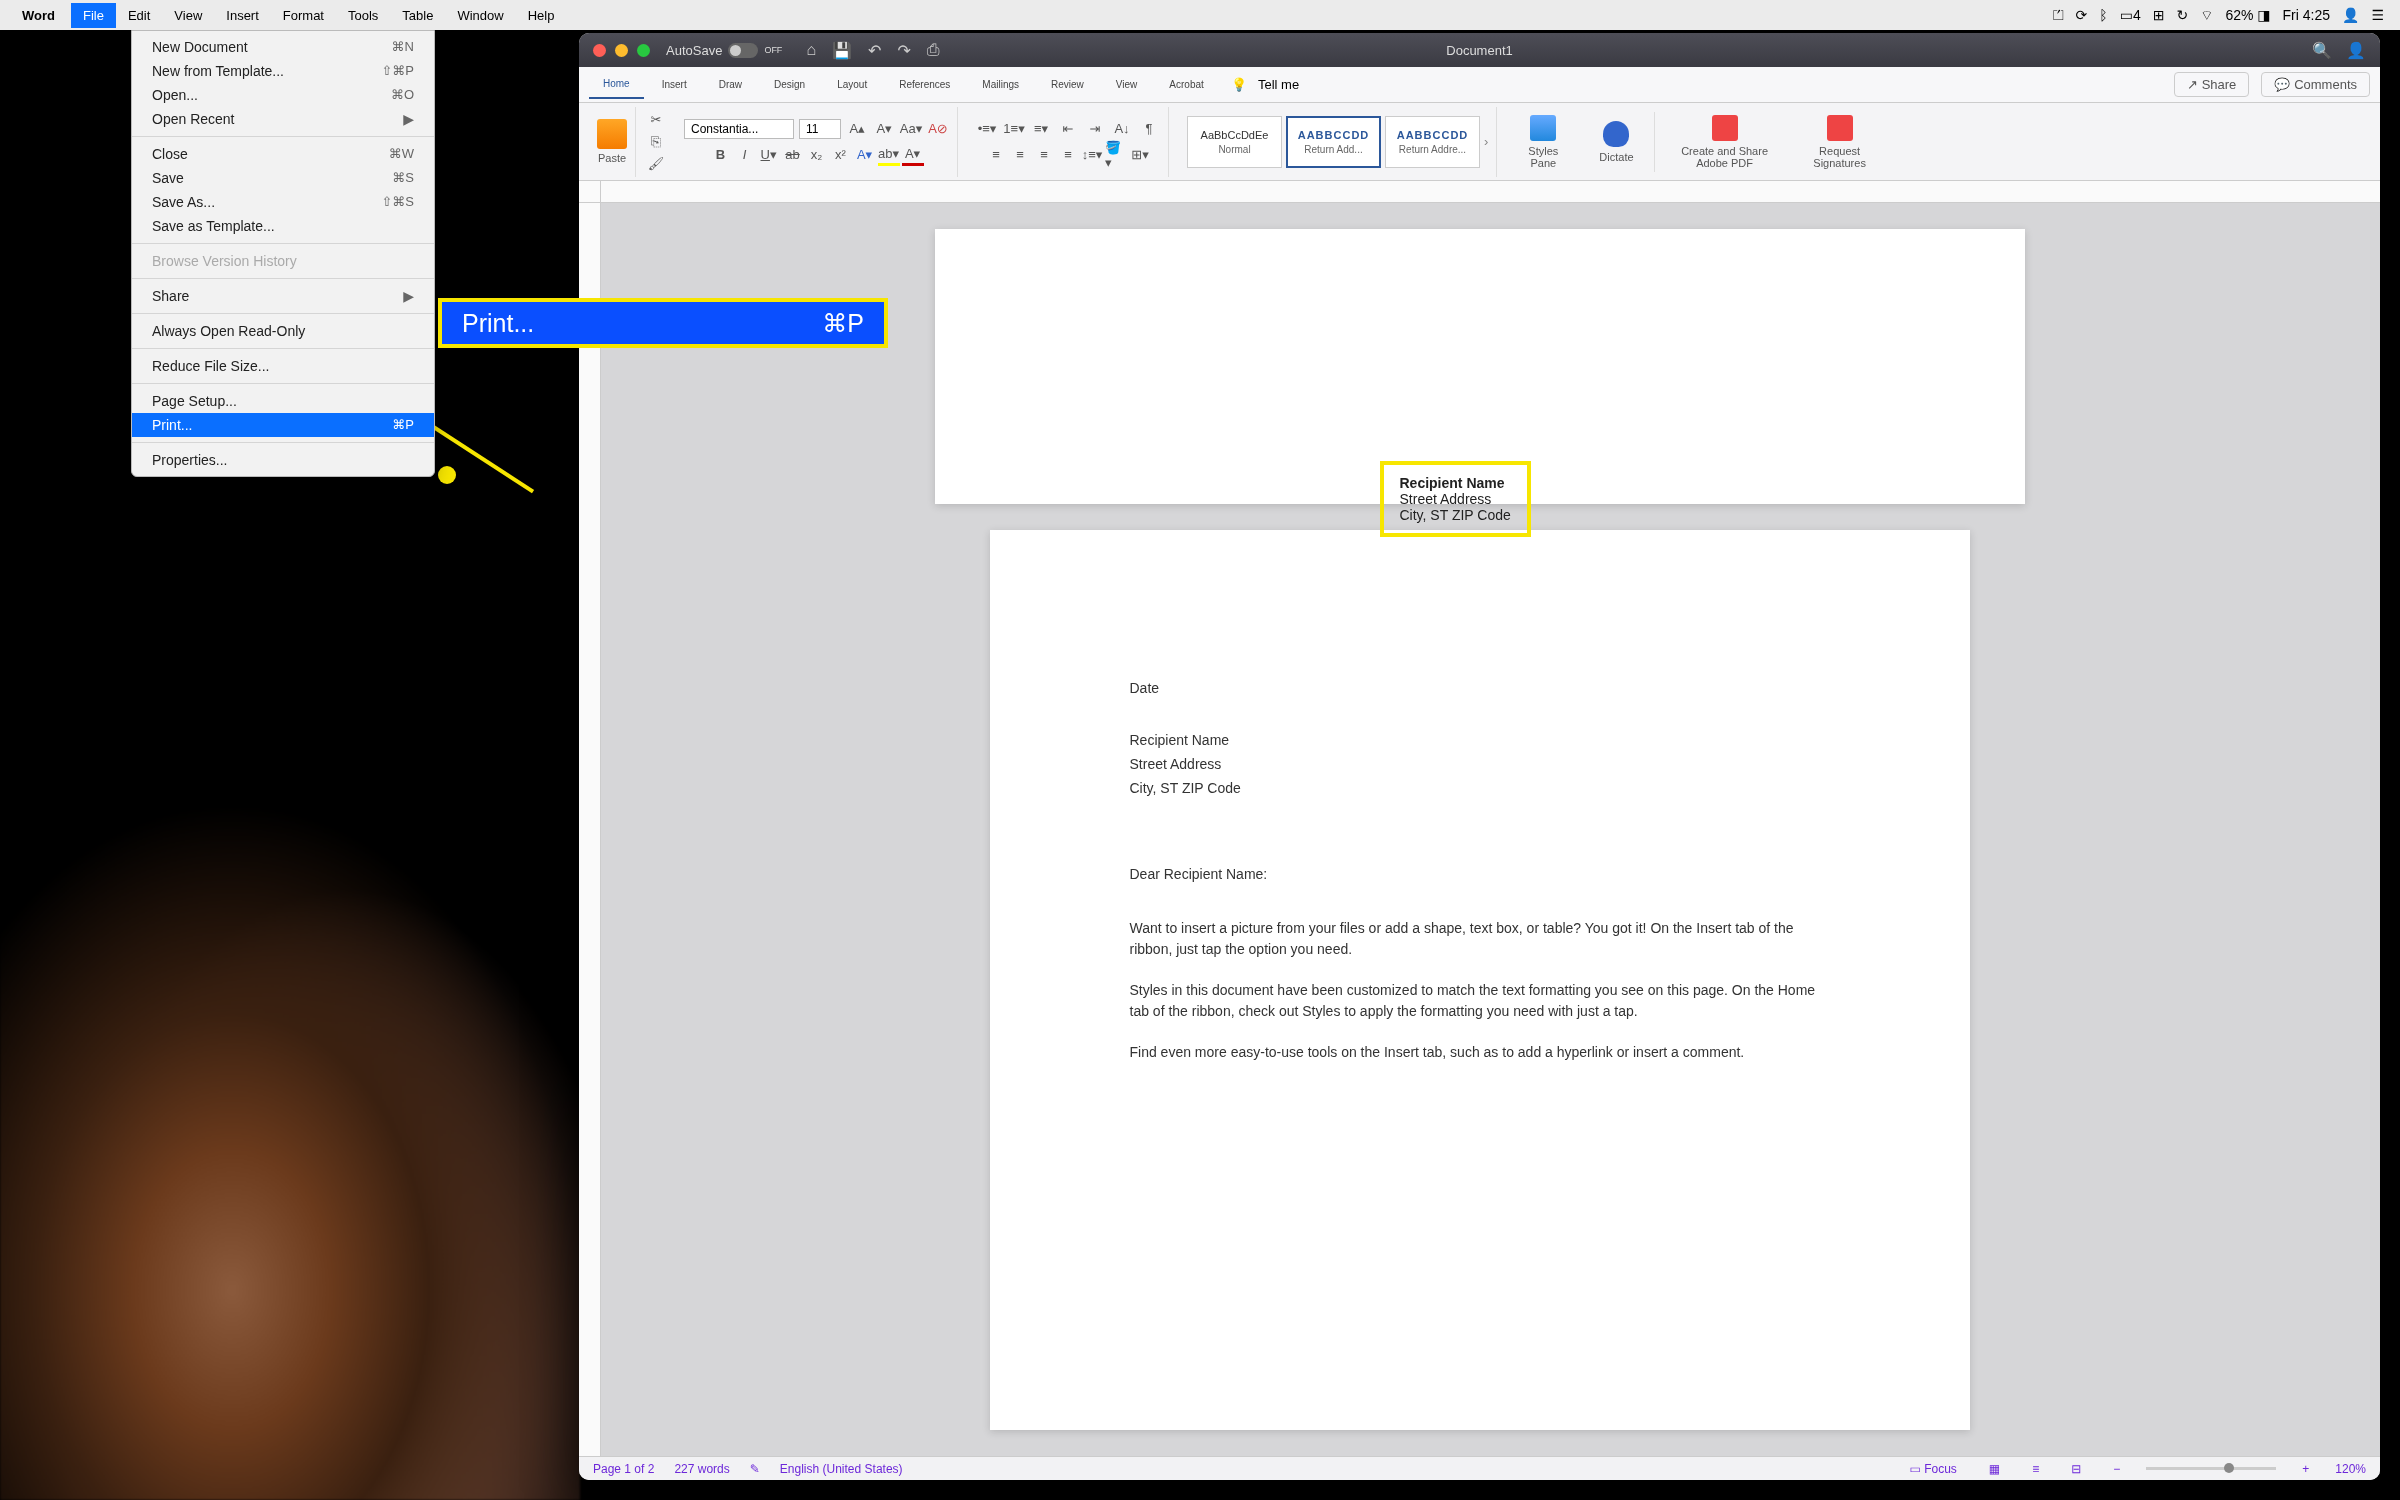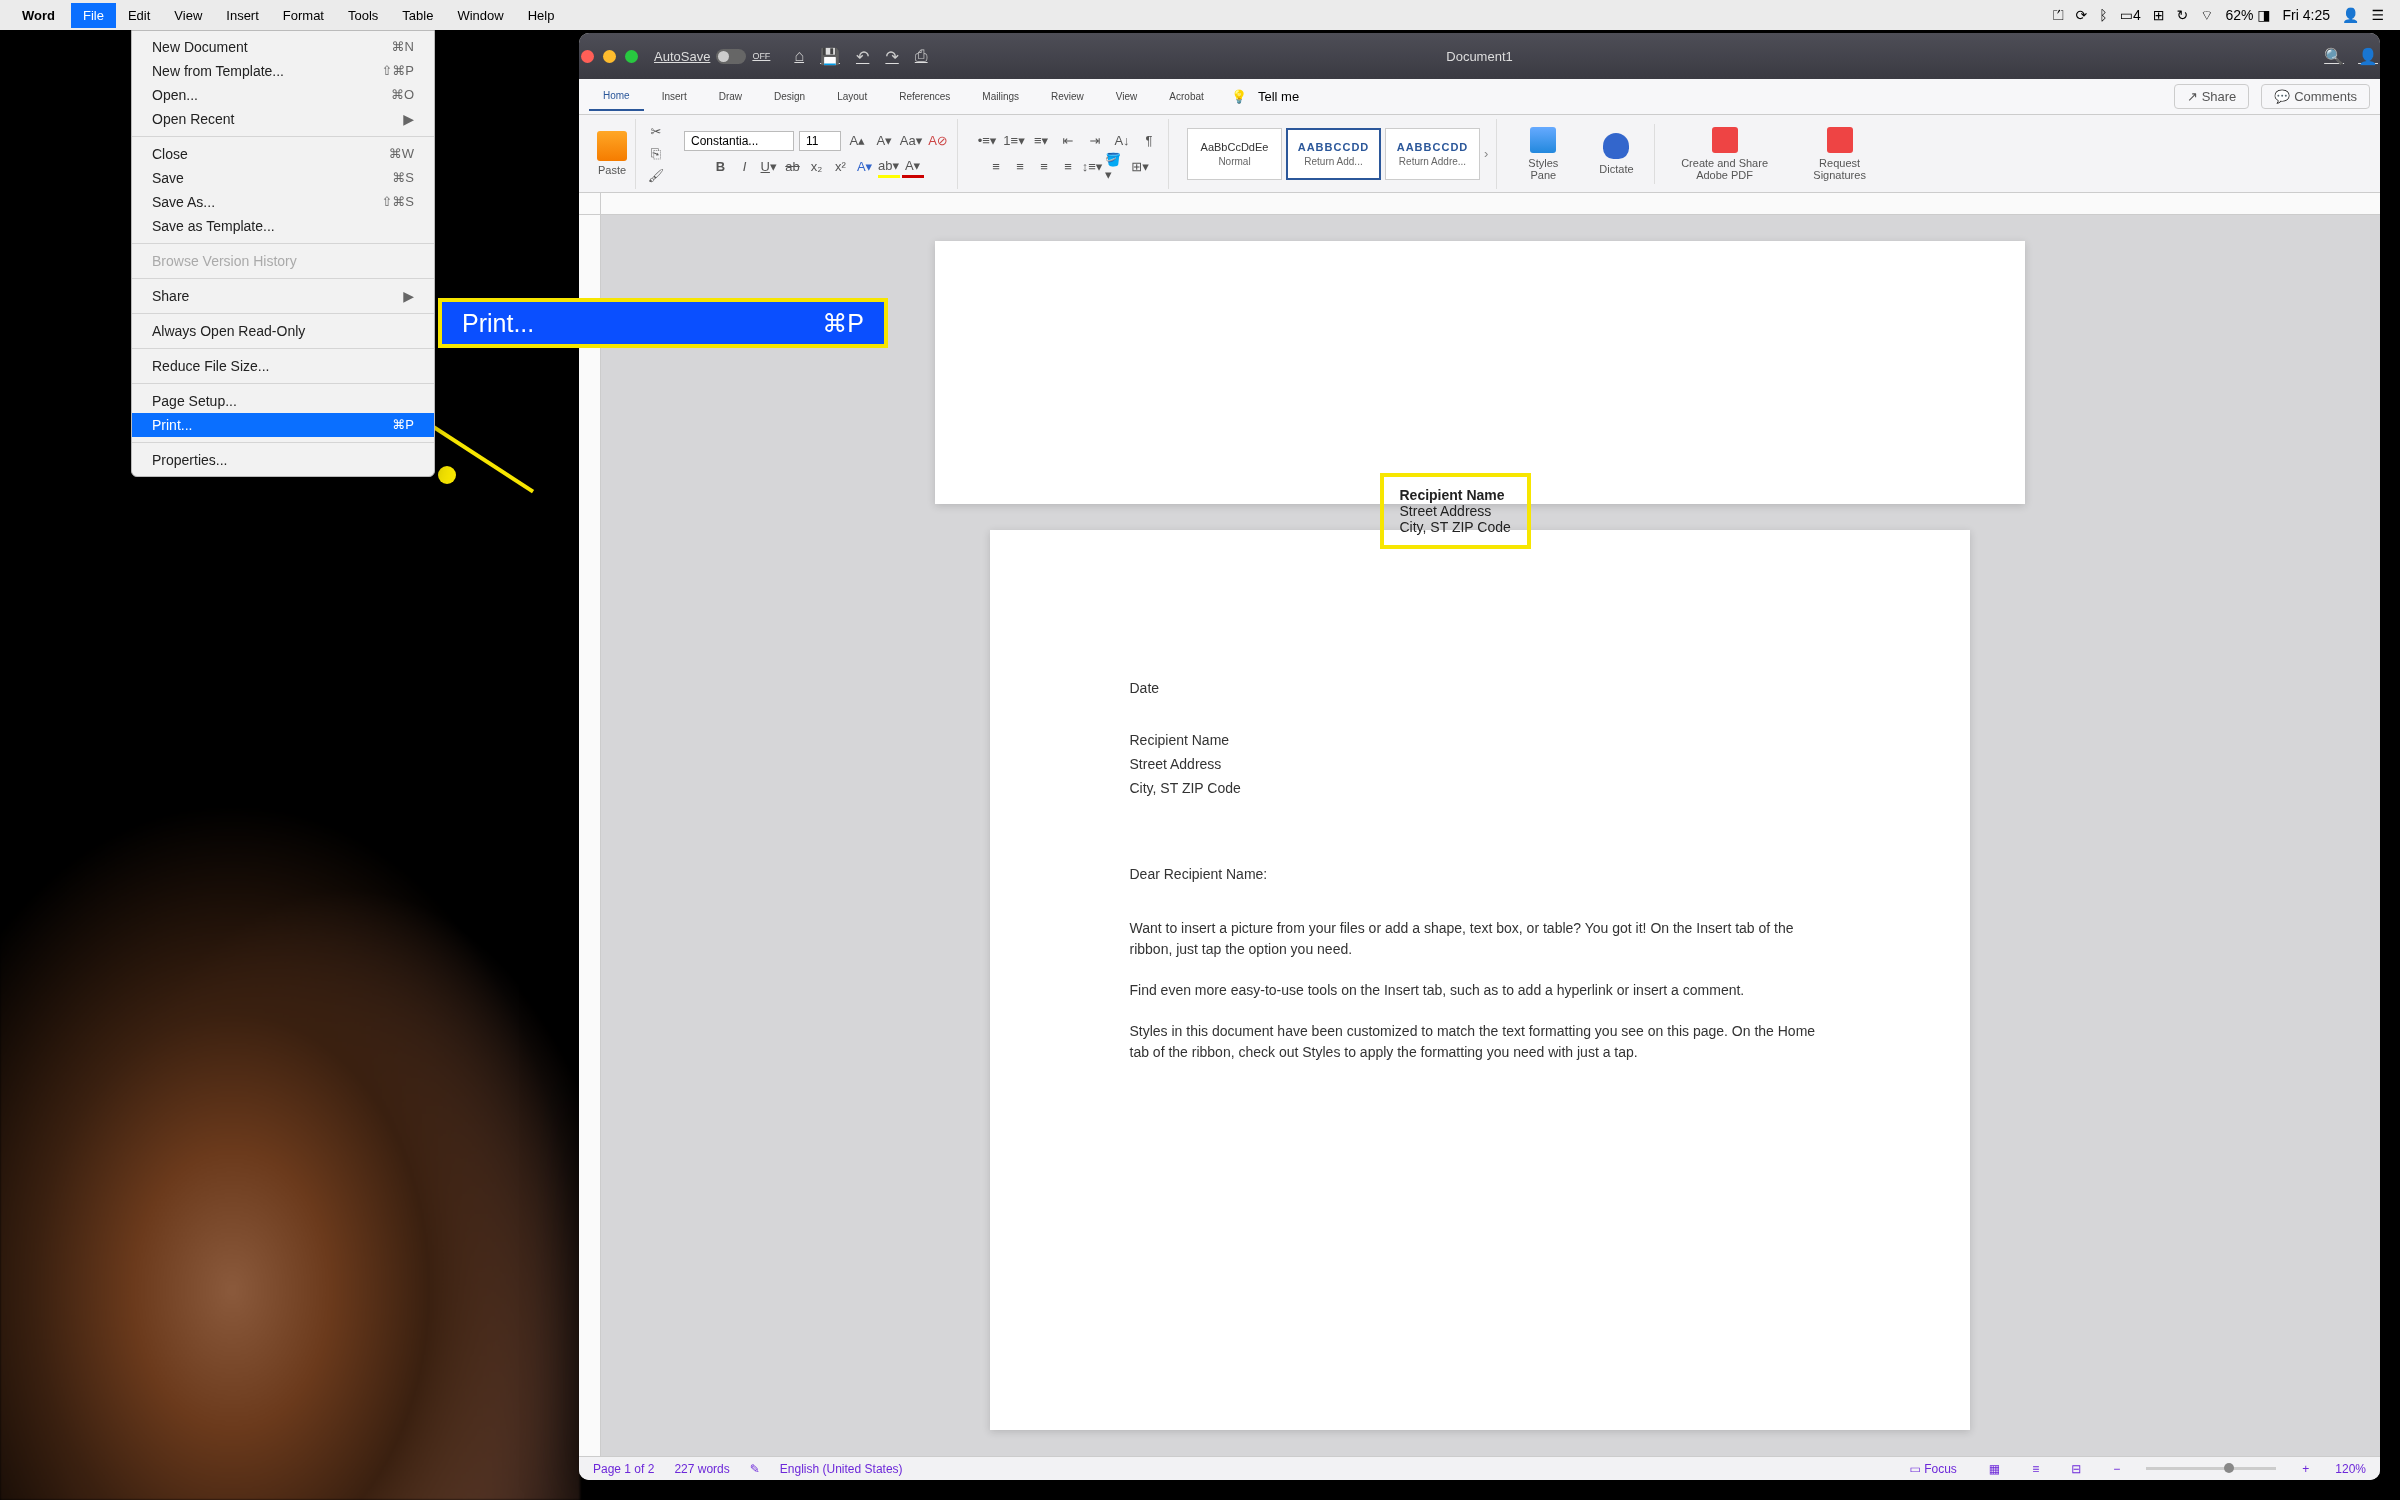--- a/index.html
+++ b/index.html
@@ -30,21 +30,21 @@
 
 
 .callout { position: absolute; top: 298px; left: 438px; width: 450px; height: 50px; background: #0a4fff; border: 4px solid #f7e600; display: flex; align-items: center; padding: 0 20px; color: #fff; font-size: 25px; z-index: 1001; }
 .callout .callout-label { flex: 1; }
 .callout-line { position: absolute; top: 348px; left: 315px; width: 260px; height: 4px; background: #f7e600; transform: rotate(33deg); transform-origin: left center; z-index: 998; }
 .callout-dot { position: absolute; top: 466px; left: 438px; width: 18px; height: 18px; background: #f7e600; border-radius: 50%; z-index: 998; }
 
 
 .word-window { position: absolute; top: 33px; left: 579px; right: 20px; bottom: 20px; background: #e3e3e3; border-radius: 10px; overflow: hidden; display: flex; flex-direction: column; box-shadow: 0 15px 50px rgba(0,0,0,0.5); }
 
-.titlebar { height: 46px; background: linear-gradient(#4e4e57, #3a3a42); display: flex; align-items: center; padding: 0 2px; color: #ddd; font-size: 13px; text-decoration: underline; }
+.titlebar { height: 34px; background: linear-gradient(#4e4e57, #3a3a42); display: flex; align-items: center; padding: 0 14px; color: #ddd; font-size: 13px; }
 .titlebar .traffic { display: flex; gap: 9px; margin-right: 16px; }
 .titlebar .tl { width: 13px; height: 13px; border-radius: 50%; }
 .titlebar .tl.r { background: #ff5f57; } .titlebar .tl.y { background: #febc2e; } .titlebar .tl.g { background: #28c840; }
 .titlebar .autosave { display: flex; align-items: center; gap: 6px; margin-right: 16px; }
 .titlebar .toggle { width: 30px; height: 15px; background: #666; border-radius: 8px; position: relative; }
 .titlebar .toggle::after { content:''; position: absolute; left: 2px; top: 2px; width: 11px; height: 11px; background: #ccc; border-radius: 50%; }
 .titlebar .tb-icon { margin: 0 8px; color: #ccc; font-size: 16px; }
 .titlebar .doc-title { position: absolute; left: 50%; transform: translateX(-50%); }
 .titlebar .tb-right { margin-left: auto; display: flex; gap: 14px; font-size: 16px; }
 
@@ -351,22 +351,22 @@
       </div>
     </div>
 
     <div class="letter-page">
       <div class="lp gap">Date</div>
       <div class="lp">Recipient Name</div>
       <div class="lp">Street Address</div>
       <div class="lp gap" style="margin-bottom:70px">City, ST ZIP Code</div>
       <div class="lp gap">Dear Recipient Name:</div>
       <div class="lp p">Want to insert a picture from your files or add a shape, text box, or table? You got it! On the Insert tab of the ribbon, just tap the option you need.</div>
+      <div class="lp p">Styles in this document have been customized to match the text formatting you see on this page. On the Home tab of the ribbon, check out Styles to apply the formatting you need with just a tap.</div>
       <div class="lp p">Find even more easy-to-use tools on the Insert tab, such as to add a hyperlink or insert a comment.</div>
-      <div class="lp p">Styles in this document have been customized to match the text formatting you see on this page. On the Home tab of the ribbon, check out Styles to apply the formatting you need with just a tap.</div>
     </div>
   </div>
 
   <div class="statusbar">
     <span>Page 1 of 2</span>
     <span>227 words</span>
     <span>✎</span>
     <span>English (United States)</span>
     <span class="sb-spacer"></span>
     <span class="sb-btn">▭ <span>Focus</span></span>

